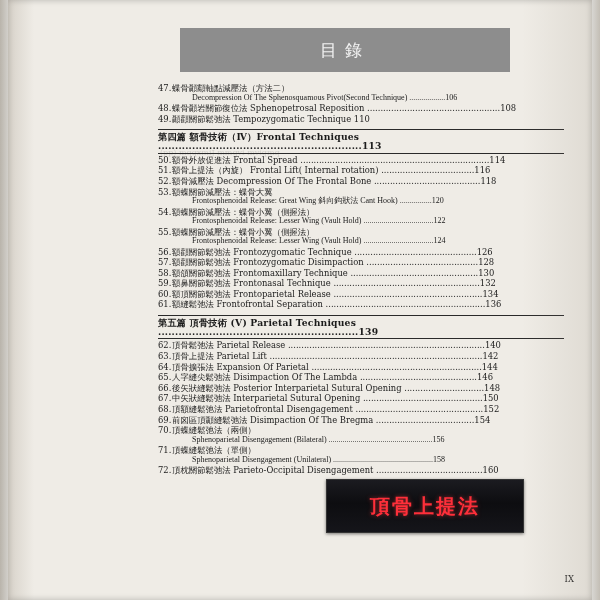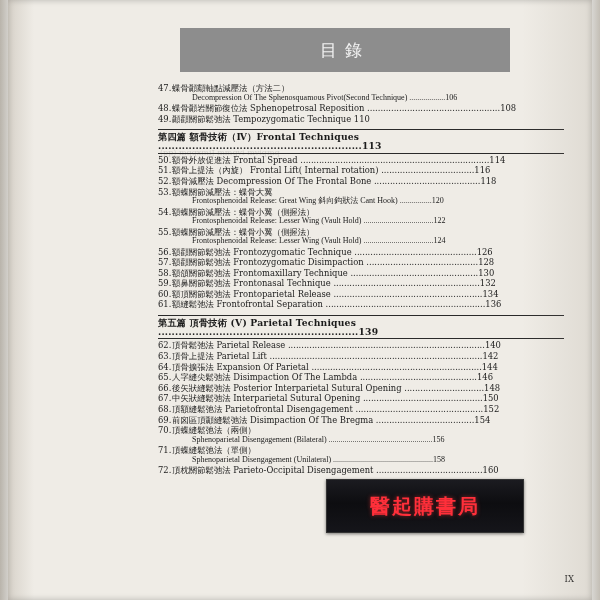--- a/index.html
+++ b/index.html
@@ -162,17 +162,17 @@
         <div class="row"><span class="num">70.</span><span class="ln">頂蝶縫鬆弛法（兩側）</span></div>
         <div class="sub">Sphenoparietal Disengagement (Bilateral) ....................................................156</div>
         <div class="row"><span class="num">71.</span><span class="ln">頂蝶縫鬆弛法（單側）</span></div>
         <div class="sub">Sphenoparietal Disengagement (Unilateral) ..................................................158</div>
         <div class="row"><span class="num">72.</span><span class="ln">頂枕關節鬆弛法 Parieto-Occipital Disengagement ........................................160</span></div>
       </div>
 
   </div>
 
   <div class="stamp">
-    <span class="st-txt">醫起購書局</span>
+    <span class="st-txt">頂骨上提法</span>
   </div>
 
   <div class="folio">IX</div>
 </div>
 
 </body></html>

